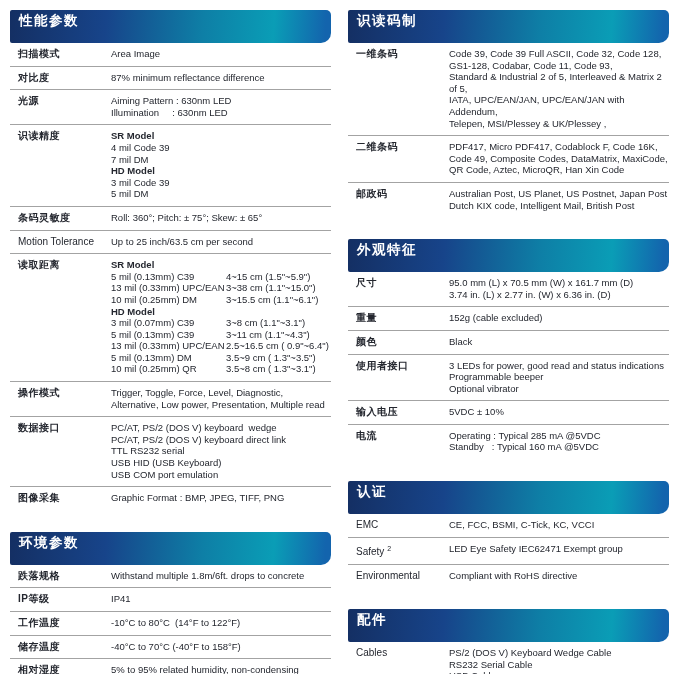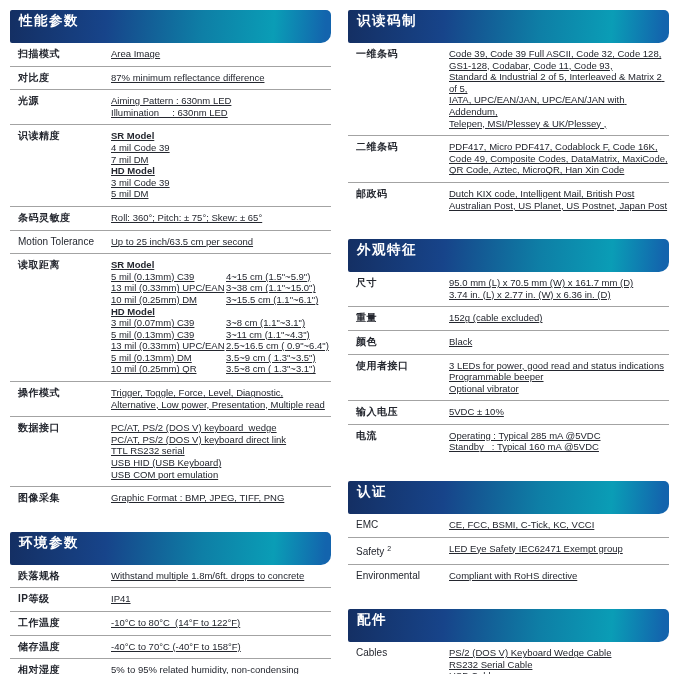--- a/index.html
+++ b/index.html
@@ -49,21 +49,21 @@
   .section.closed .spec-row.last { border-bottom: 1px solid #c3c3c3; }
   .row-label {
     flex: none;
     width: 93px;
     padding-left: 8px;
     font-size: 10px;
     white-space: pre-wrap;
   }
   .row-label.cjk { font-weight: bold; letter-spacing: 0.5px; }
   .row-label sup { font-size: 7px; }
-  .row-value { flex: 1; min-width: 0; text-decoration: underline; }
+  .row-value { flex: 1; min-width: 0; }
   .vline { white-space: pre-wrap; }
   .vline.bold { font-weight: bold; }
   .vline.pair { display: flex; }
   .vline.pair .c1 { flex: none; width: 115px; white-space: pre-wrap; }
   .vline.pair .c2 { flex: 1; white-space: pre-wrap; }
 </style>
 </head>
 <body>
 
 <div class="page">
@@ -208,22 +208,22 @@
           <div class="row-label cjk"><span>二维条码</span></div>
           <div class="row-value">
             <div class="vline">PDF417, Micro PDF417, Codablock F, Code 16K,</div>
             <div class="vline">Code 49, Composite Codes, DataMatrix, MaxiCode,</div>
             <div class="vline">QR Code, Aztec, MicroQR, Han Xin Code</div>
           </div>
         </div>
         <div class="spec-row last">
           <div class="row-label cjk"><span>邮政码</span></div>
           <div class="row-value">
+            <div class="vline">Australian Post, US Planet, US Postnet, Japan Post</div>
             <div class="vline">Dutch KIX code, Intelligent Mail, British Post</div>
-            <div class="vline">Australian Post, US Planet, US Postnet, Japan Post</div>
           </div>
         </div>
       </div>
       <div class="section">
         <div class="section-header">外观特征</div>
         <div class="spec-row">
           <div class="row-label cjk"><span>尺寸</span></div>
           <div class="row-value">
             <div class="vline">95.0 mm (L) x 70.5 mm (W) x 161.7 mm (D)</div>
             <div class="vline">3.74 in. (L) x 2.77 in. (W) x 6.36 in. (D)</div>

